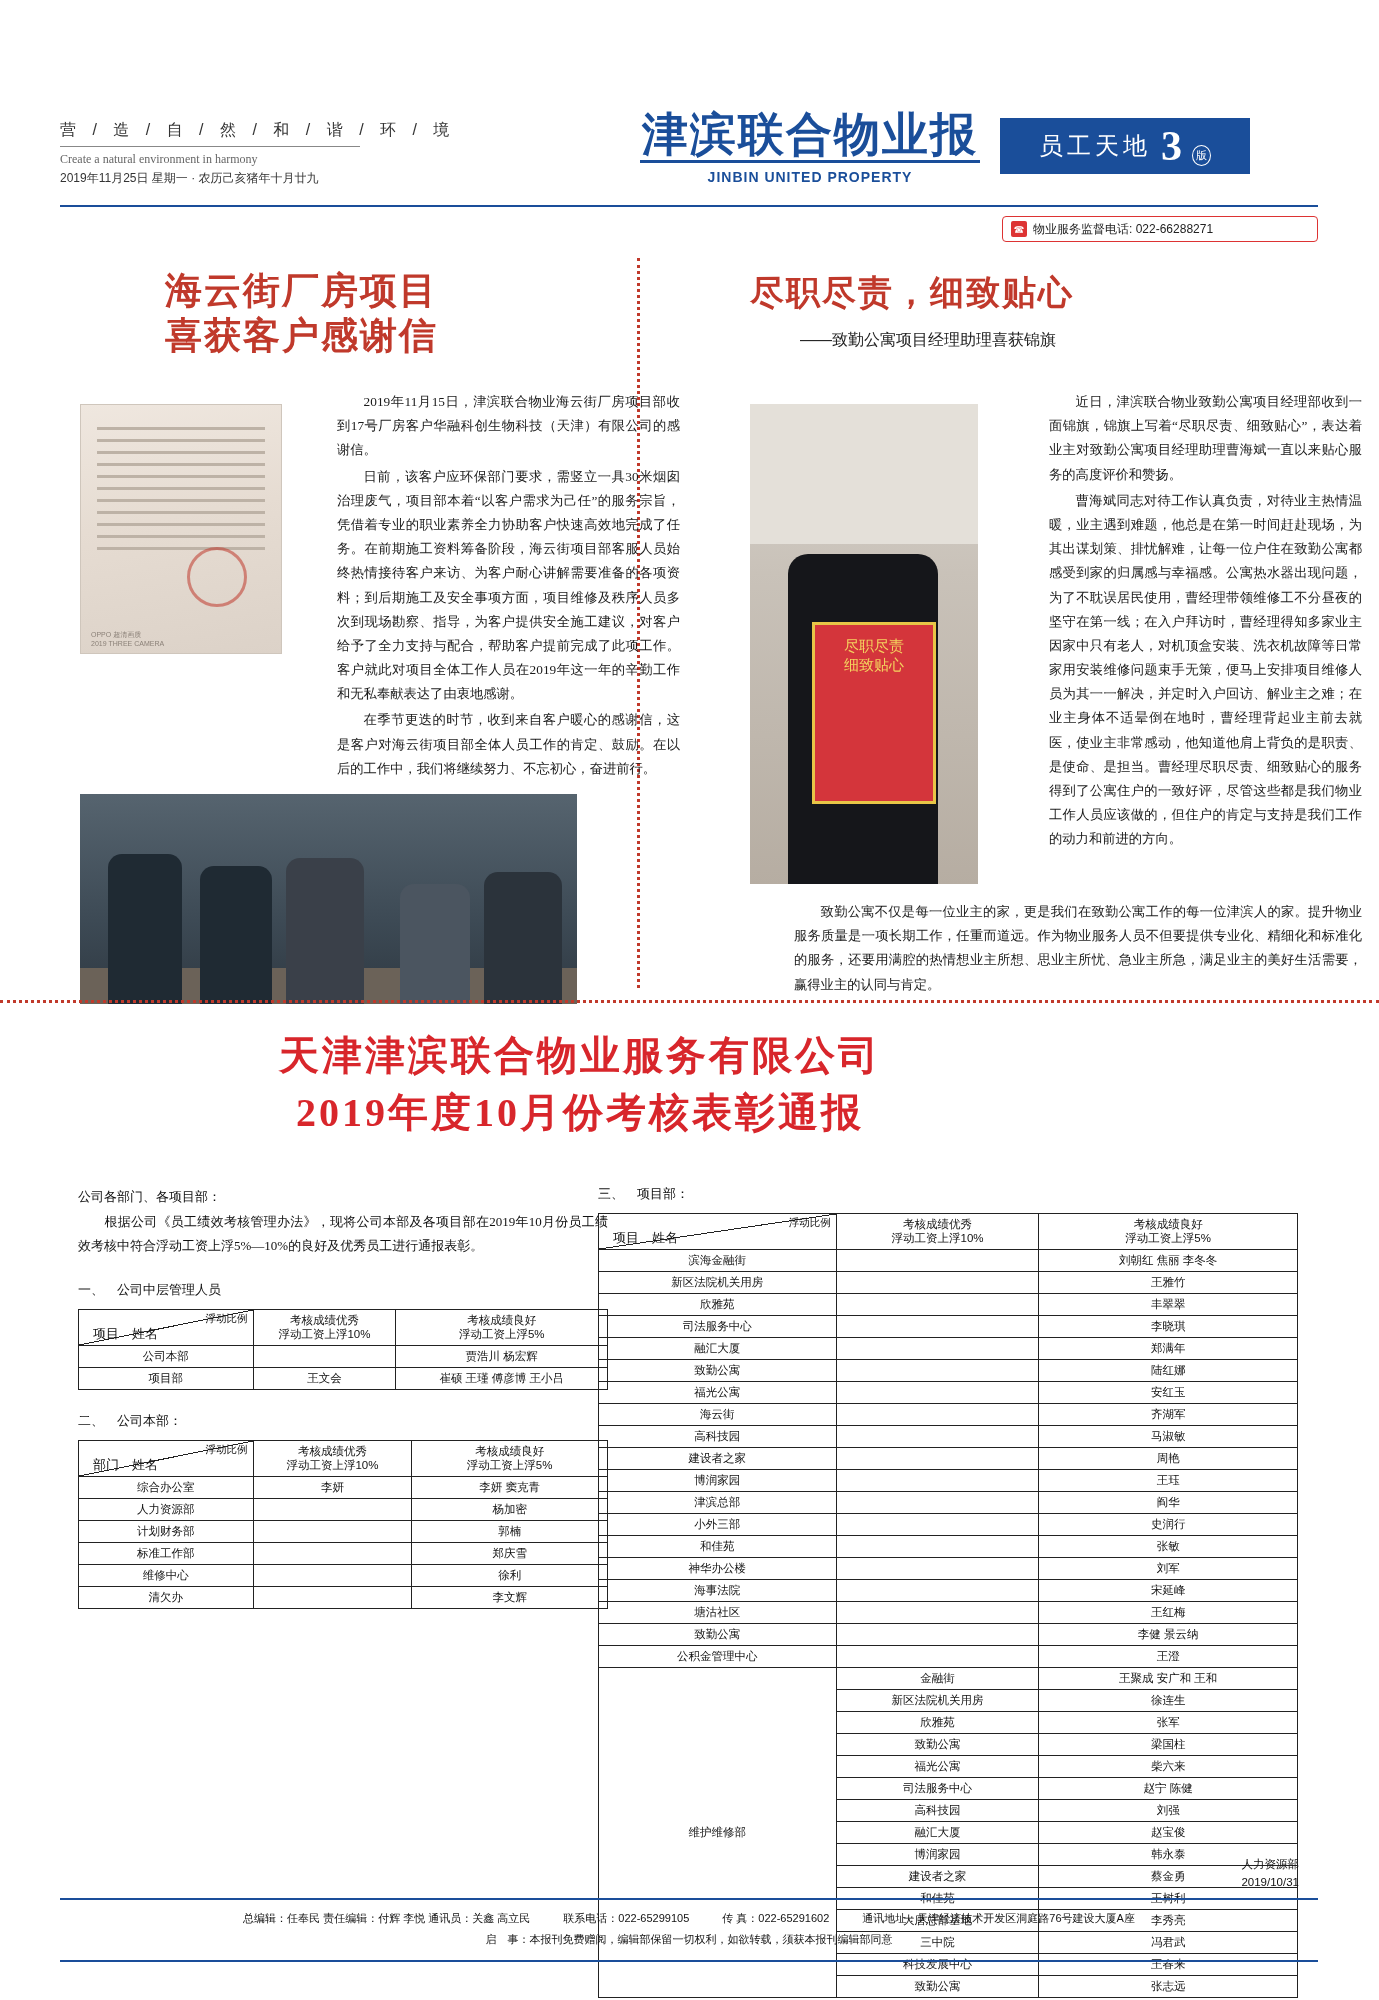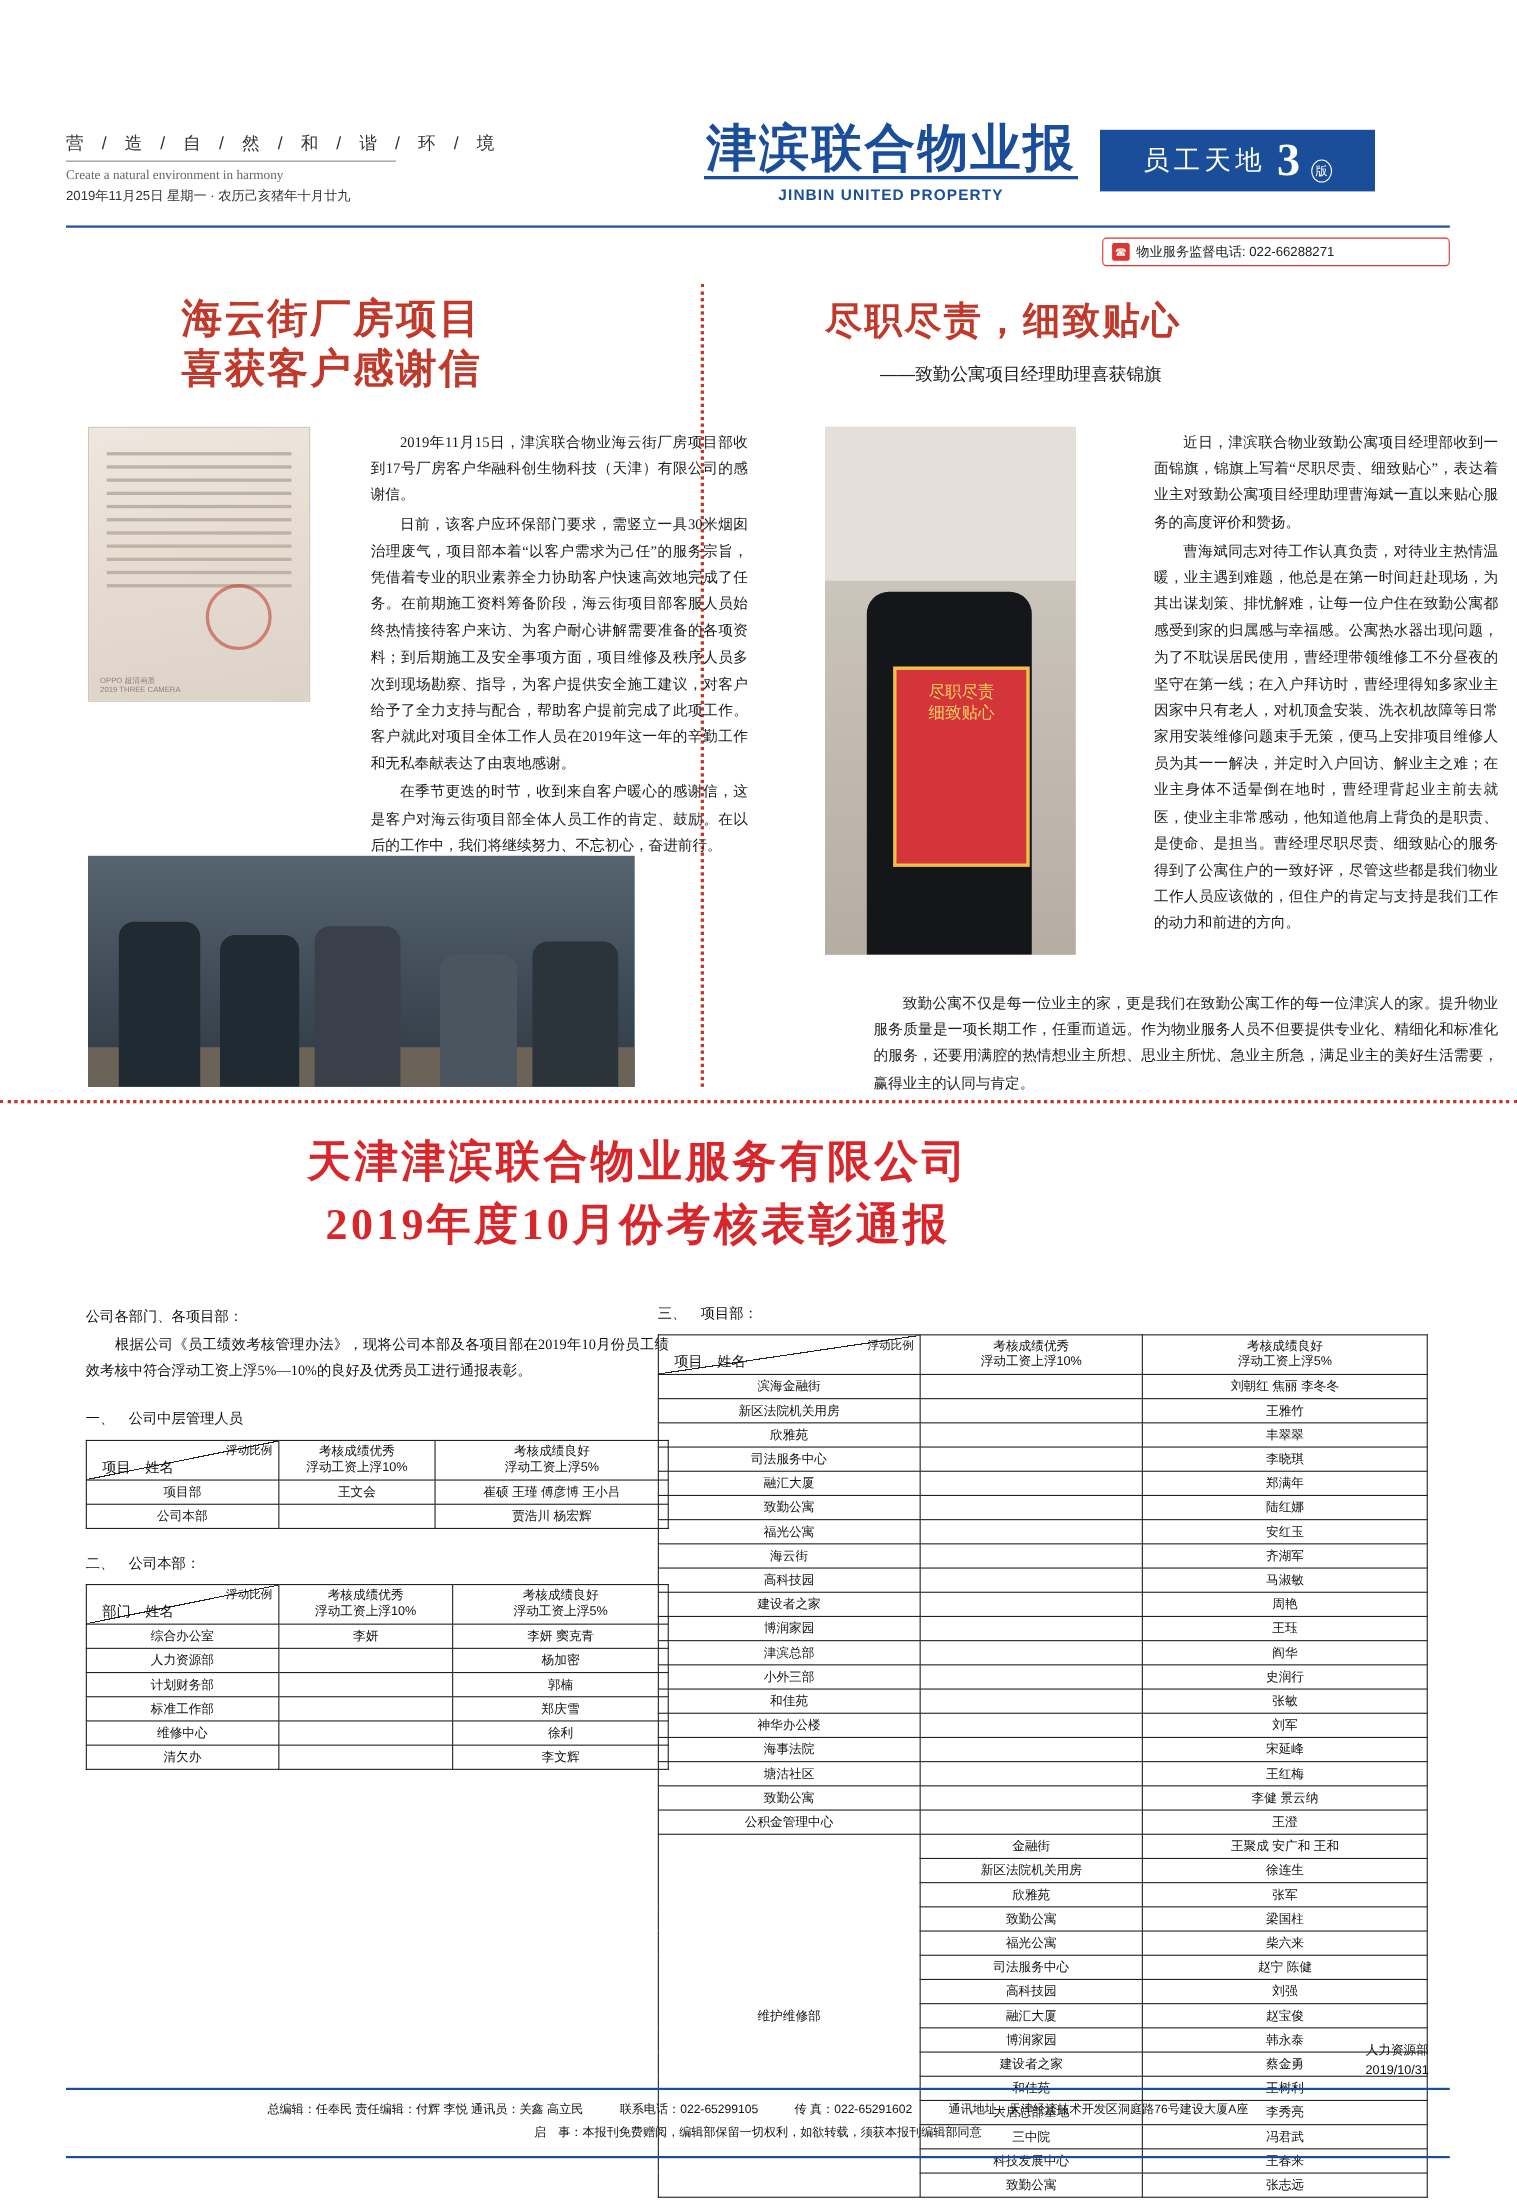--- a/index.html
+++ b/index.html
@@ -44,21 +44,21 @@
   .headline{color:#c0392b;font-weight:bold;line-height:1.22;font-family:"Liberation Serif",serif;}
   .h-left{position:absolute;left:165px;top:268px;font-size:37px;letter-spacing:2px;}
   .h-right{position:absolute;left:750px;top:272px;font-size:34px;letter-spacing:2px;}
   .sub-right{position:absolute;left:800px;top:330px;font-size:16px;color:#222;font-family:"Liberation Sans",sans-serif;}
 
   .body-text{font-size:13.3px;line-height:1.82;color:#1a1a1a;text-align:justify;font-family:"Liberation Serif",serif;margin-left:44px;}
   .t1{position:absolute;left:293px;top:390px;width:343px;}
   .t2{position:absolute;left:1005px;top:390px;width:313px;}
   .t3{position:absolute;left:750px;top:900px;width:568px;}
 
-  .ph{position:absolute;background:#b9c4cd;overflow:hidden;}
+  .ph{position:absolute;background:#b9c4cd;overflow:hidden;margin-top:16px;}
   .ph-letter{left:80px;top:388px;width:200px;height:248px;background:linear-gradient(170deg,#efe7df 0%,#e6dcd2 45%,#dcd2c8 100%);border:1px solid #cfc6bc;}
   .ph-letter .lines{padding:22px 16px;}
   .ph-letter .lines i{display:block;height:3px;background:#bdb2a6;margin-bottom:9px;}
   .ph-letter .stamp{position:absolute;right:34px;bottom:46px;width:54px;height:54px;border:3px solid #c0392b;border-radius:50%;opacity:.55;}
   .ph-letter .cam{position:absolute;left:10px;bottom:6px;font-size:7px;color:#8b8178;font-family:"Liberation Sans",sans-serif;}
 
   .ph-staff{left:80px;top:778px;width:497px;height:210px;
     background:linear-gradient(180deg,#56646f 0%,#3d4a55 60%,#2f3942 100%);}
   .ph-staff .fig{position:absolute;bottom:0;background:#1f2a33;border-radius:14px 14px 0 0;}
   .ph-staff .desk{position:absolute;left:0;bottom:0;width:100%;height:36px;background:#6b6258;}
@@ -206,28 +206,28 @@
           <span class="slash"></span>
           <span class="tr">浮动比例</span>
           <span class="tl">项目　姓名</span>
         </td>
         <td class="two-line" style="width:27%;white-space:pre-line">考核成绩优秀
 浮动工资上浮10%</td>
         <td class="two-line" style="width:40%;white-space:pre-line">考核成绩良好
 浮动工资上浮5%</td>
       </tr>
       <tr>
+        <td>公司本部</td>
+        <td></td>
+        <td>贾浩川  杨宏辉</td>
+      </tr>
+      <tr>
         <td>项目部</td>
         <td>王文会</td>
         <td>崔硕  王瑾  傅彦博  王小吕</td>
-      </tr>
-      <tr>
-        <td>公司本部</td>
-        <td></td>
-        <td>贾浩川  杨宏辉</td>
       </tr>
     </tbody>
       </table>
 
     <div class="rep-h">二、　公司本部：</div>
     <table class="tb">
       <tbody>
           <tr>
         <td class="hdr-cell" style="width:33%">
           <span class="slash"></span>

